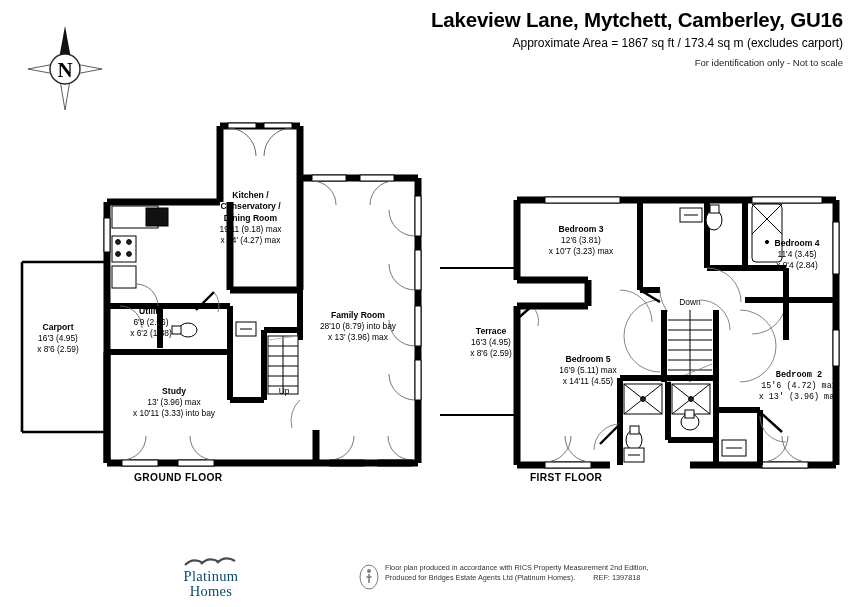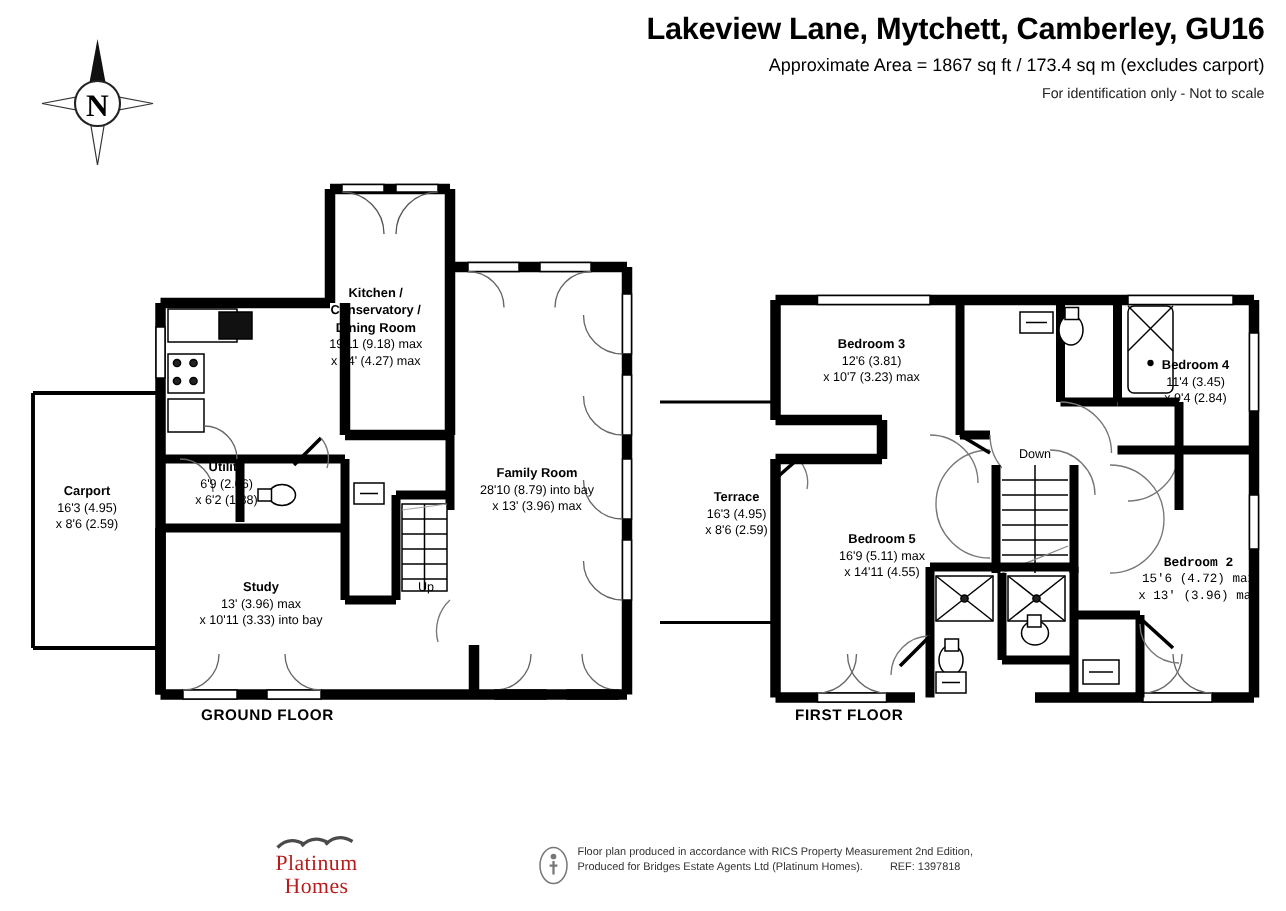--- a/index.html
+++ b/index.html
@@ -46,21 +46,21 @@
     white-space:nowrap;
   }
   .stairtxt{
     position:absolute;font-size:8.4px;white-space:nowrap;text-align:center;
   }
 
   
   .logo{position:absolute;left:152px;top:556px;width:118px;height:42px;text-align:center;}
   .logo .brand{
     font-family:"Liberation Serif", serif;
-    font-size:14.5px;color:#b91c1c;line-height:14.5px;letter-spacing:0.3px;
+    font-size:14.5px;color:#0c4a6e;line-height:14.5px;letter-spacing:0.3px;
   }
   .foot{
     position:absolute;left:385px;top:563px;
     font-size:7.3px;line-height:9.6px;color:#333;white-space:nowrap;
   }
   .foot .cpy{margin-left:14px;}
   .foot .ref{margin-left:16px;}
   .footicon{position:absolute;left:358px;top:563px;width:22px;height:28px;}
 </style>
 </head>

